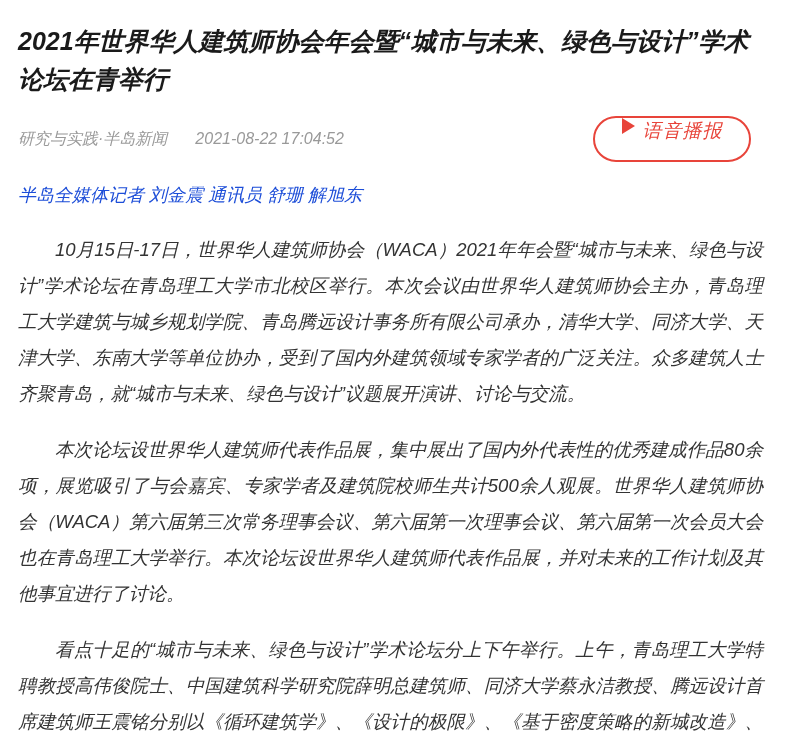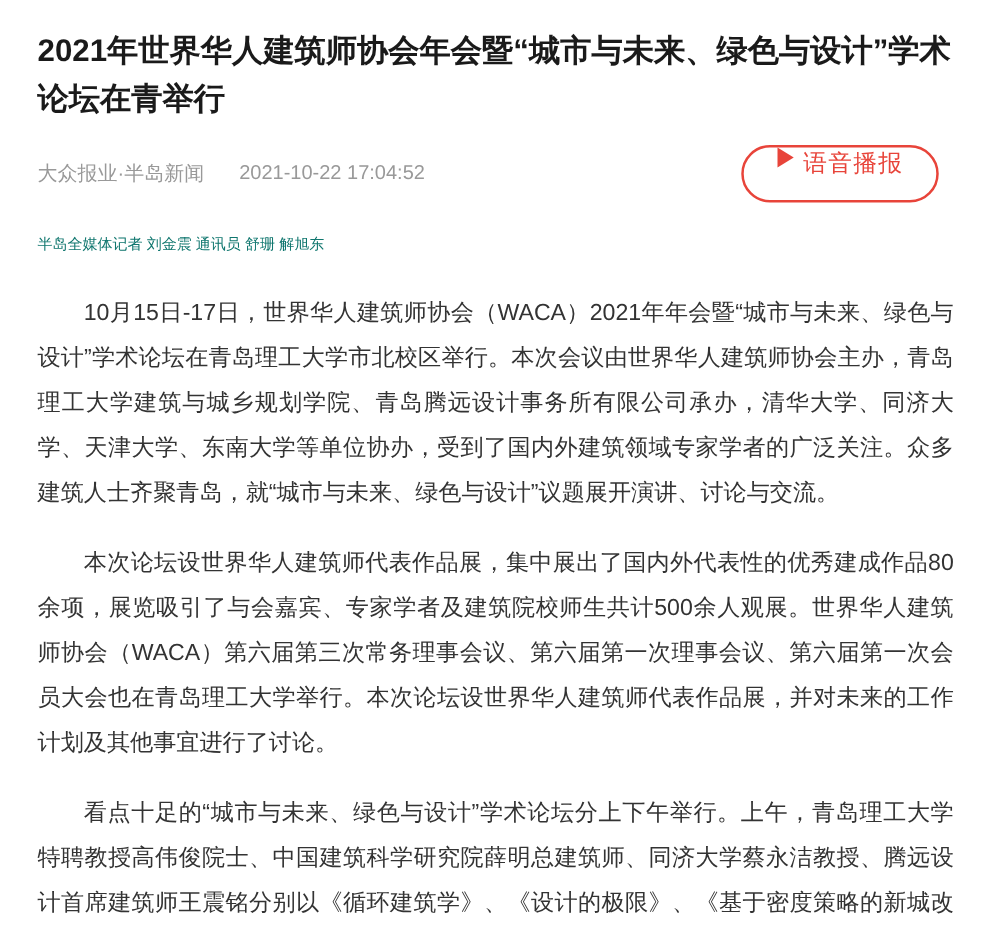--- a/index.html
+++ b/index.html
@@ -11,22 +11,23 @@
     width: 793px;
     height: 744px;
     font-family: "Liberation Sans", sans-serif;
     color: #333333;
     overflow: hidden;
   }
   .page {
     width: 793px;
     height: 744px;
     box-sizing: border-box;
-    padding: 22px 30px 0 30px;
+    padding: 22px 30px 0 18px;
     position: relative;
+    font-style: italic;
   }
   .headline {
     font-size: 25px;
     line-height: 38px;
     font-weight: bold;
     color: #1a1a1a;
     letter-spacing: 0px;
     margin: 0 0 18px 0;
     word-break: break-all;
   }
@@ -71,22 +72,22 @@
     border-top: 8px solid transparent;
     border-bottom: 8px solid transparent;
     display: block;
   }
   .audio-btn .audio-label {
     font-size: 19px;
     color: #e8443a;
     letter-spacing: 1px;
   }
   .byline {
-    font-size: 12px;
-    color: #0f766e;
+    font-size: 18px;
+    color: #1d4ed8;
     margin: 18px 0 22px 0;
     line-height: 30px;
   }
   .article p {
     font-size: 18.5px;
     line-height: 36px;
     color: #333333;
     margin: 0 0 20px 0;
     text-indent: 2em;
     text-align: justify;
@@ -94,22 +95,22 @@
   }
 </style>
 </head>
 <body>
 
 <div class="page">
 
   <h1 class="headline">2021年世界华人建筑师协会年会暨“城市与未来、绿色与设计”学术论坛在青举行</h1>
 
   <div class="meta-row">
-    <span class="meta-source">大众报业·半岛新闻</span>
-    <span class="meta-time">2021-10-22 17:04:52</span>
+    <span class="meta-source">研究与实践·半岛新闻</span>
+    <span class="meta-time">2021-08-22 17:04:52</span>
     <div class="audio-btn">
       <span class="play-icon"></span>
       <span class="audio-label">语音播报</span>
     </div>
   </div>
 
   <div class="byline">半岛全媒体记者 刘金震 通讯员 舒珊 解旭东</div>
 
   <div class="article">
     <p>10月15日-17日，世界华人建筑师协会（WACA）2021年年会暨“城市与未来、绿色与设计”学术论坛在青岛理工大学市北校区举行。本次会议由世界华人建筑师协会主办，青岛理工大学建筑与城乡规划学院、青岛腾远设计事务所有限公司承办，清华大学、同济大学、天津大学、东南大学等单位协办，受到了国内外建筑领域专家学者的广泛关注。众多建筑人士齐聚青岛，就“城市与未来、绿色与设计”议题展开演讲、讨论与交流。</p>

